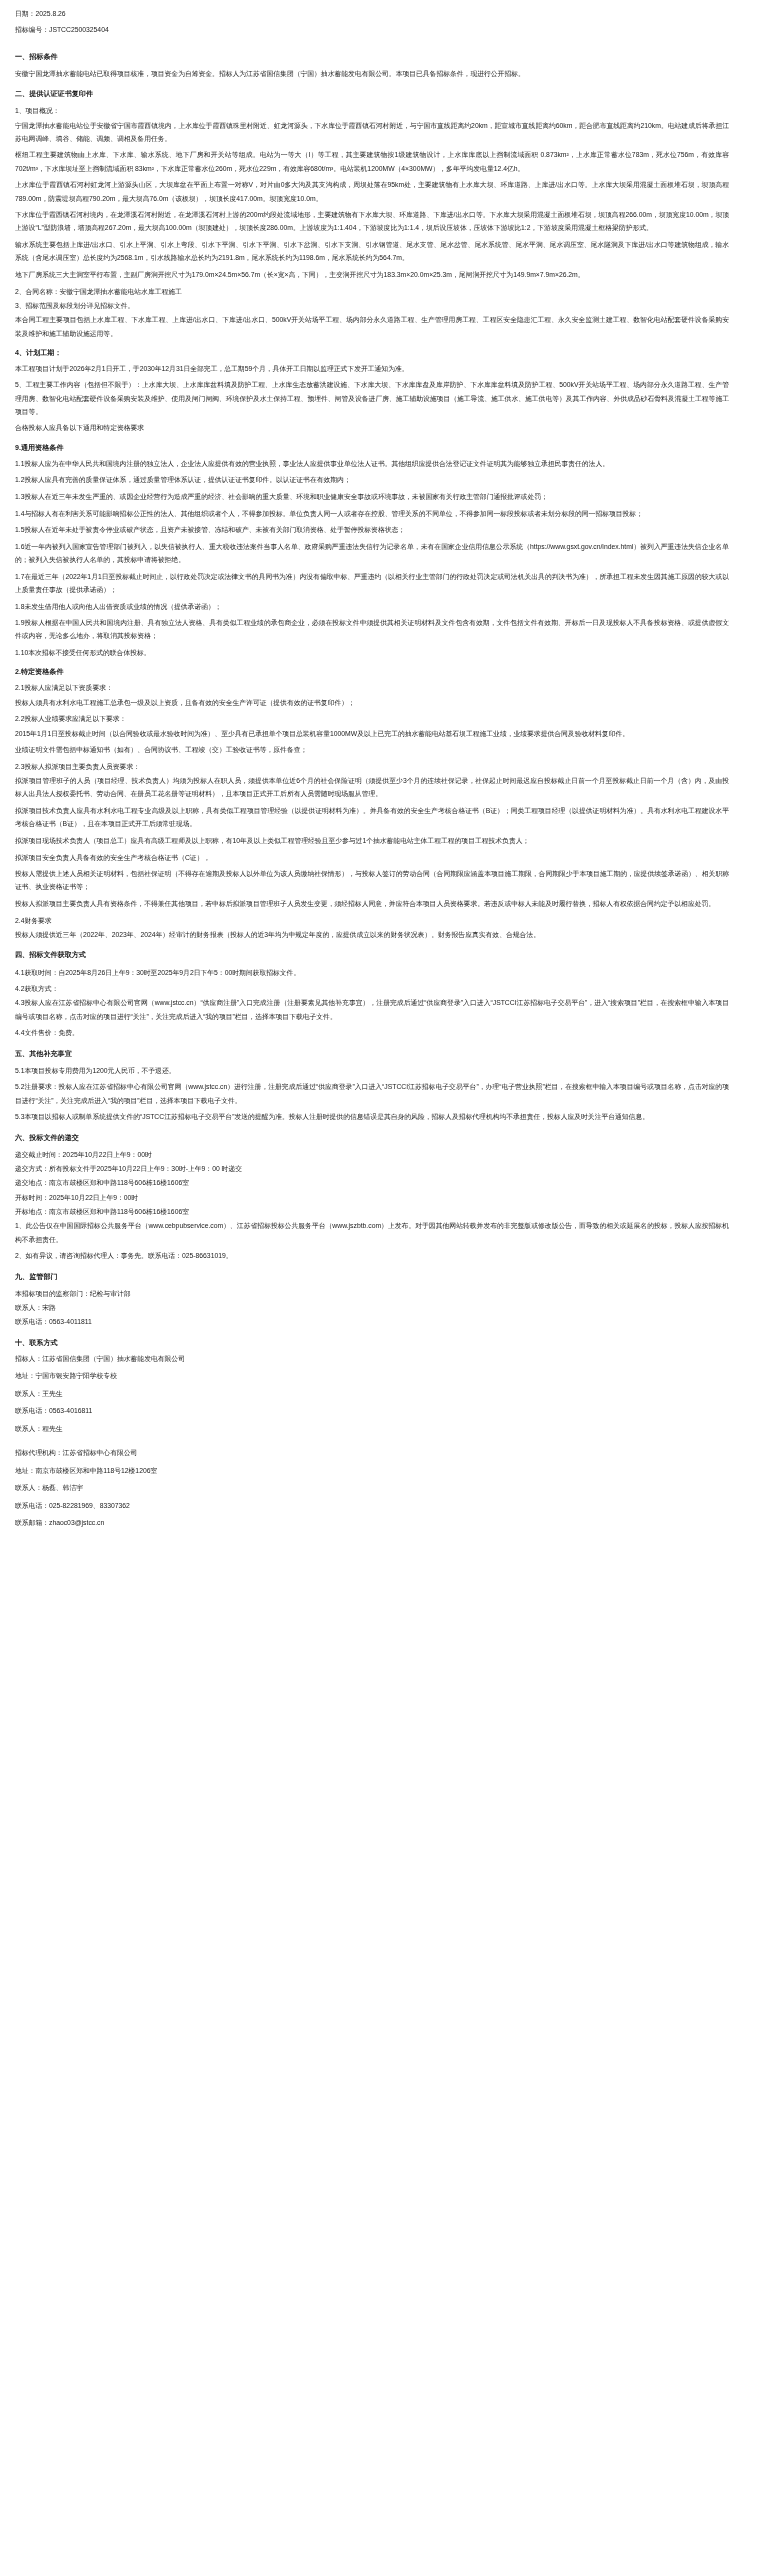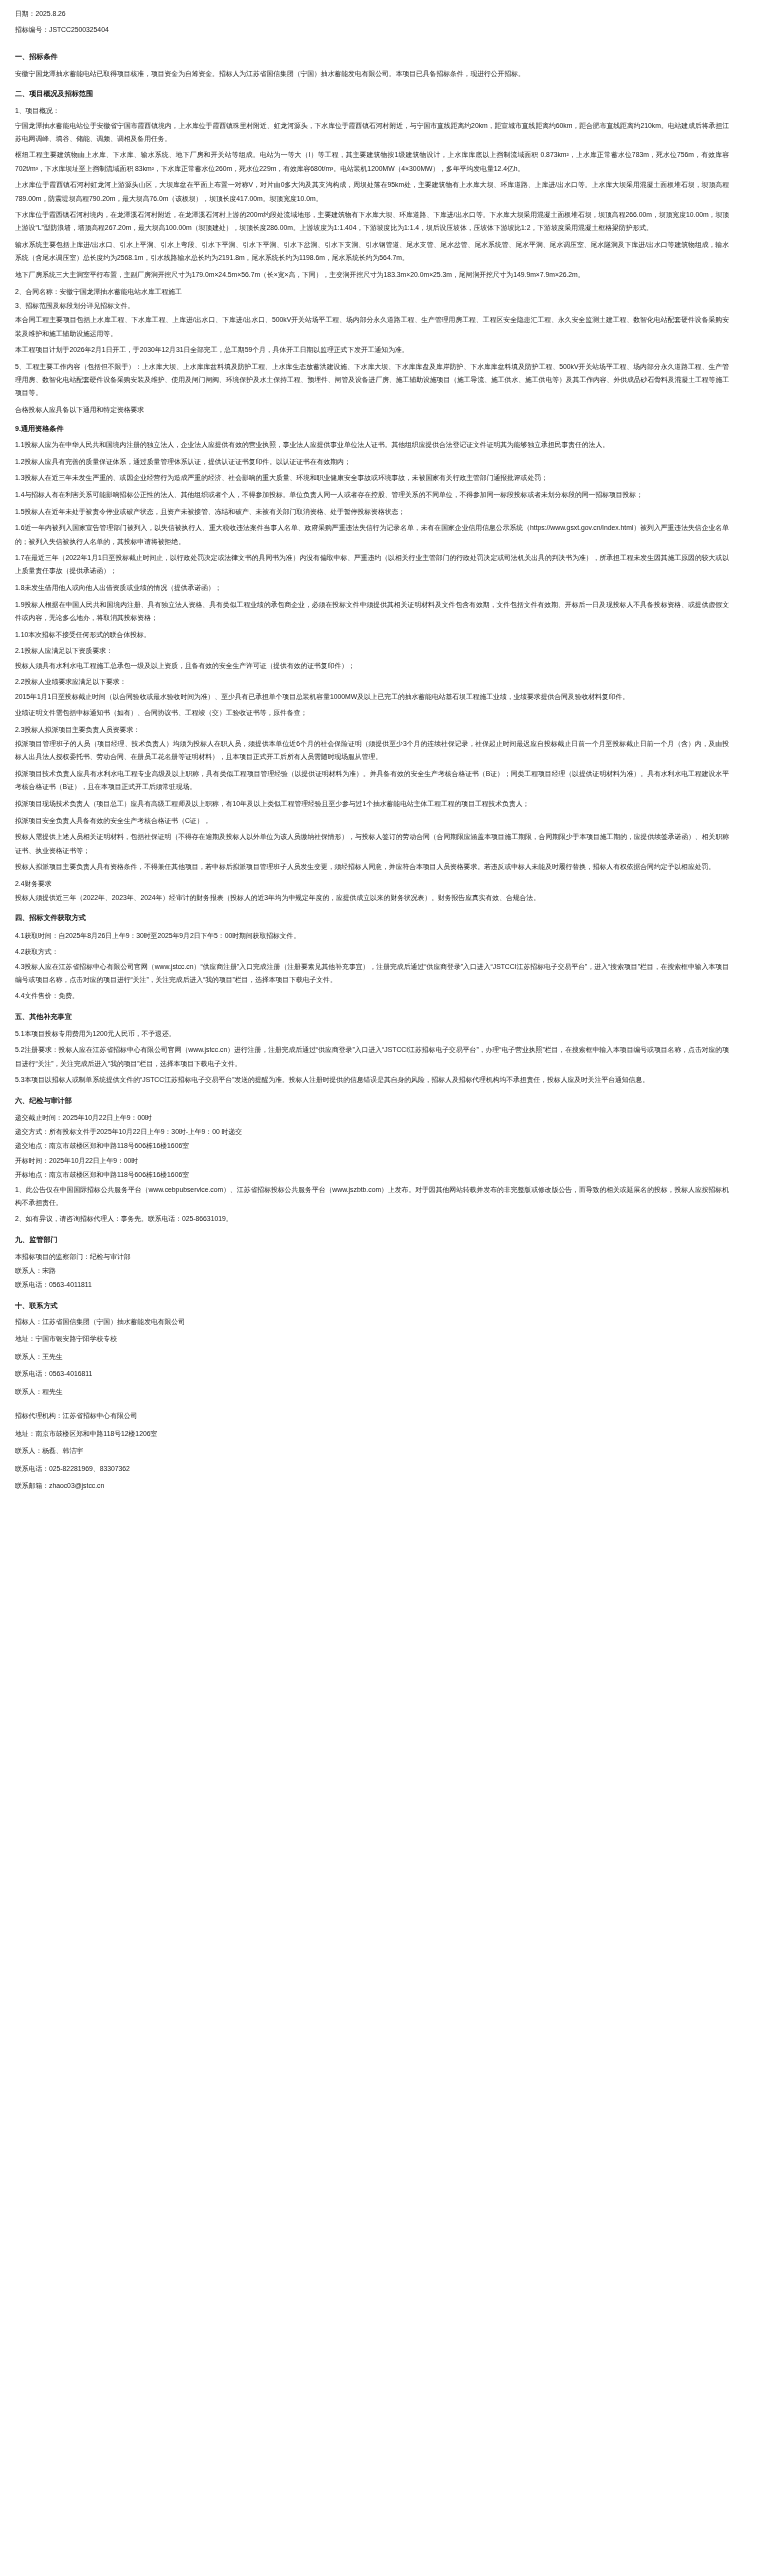--- a/index.html
+++ b/index.html
@@ -58,51 +58,53 @@
 <div class="page">
 
   <p class="meta-line">日期：2025.8.26</p>
   <p class="meta-line">招标编号：JSTCC2500325404</p>
 
   <div class="spacer-sm"></div>
 
   <h2 class="sec">一、招标条件</h2>
   <p class="para">安徽宁国龙潭抽水蓄能电站已取得项目核准，项目资金为自筹资金。招标人为江苏省国信集团（宁国）抽水蓄能发电有限公司。本项目已具备招标条件，现进行公开招标。</p>
 
-  <h2 class="sec">二、项目概况及招标范围</h2>
+  <h2 class="sec">二、提供认证证书复印件</h2>
   <p class="tight">1、项目概况：</p>
   <p class="para">宁国龙潭抽水蓄能电站位于安徽省宁国市霞西镇境内，上水库位于霞西镇珠里村附近、虹龙河源头，下水库位于霞西镇石河村附近，与宁国市直线距离约20km，距宣城市直线距离约60km，距合肥市直线距离约210km。电站建成后将承担江苏电网调峰、填谷、储能、调频、调相及备用任务。</p>
   <p class="para">枢纽工程主要建筑物由上水库、下水库、输水系统、地下厂房和开关站等组成。电站为一等大（I）等工程，其主要建筑物按1级建筑物设计，上水库库底以上挡制流域面积 0.873km²，上水库正常蓄水位783m，死水位756m，有效库容702t/m³，下水库坝址至上挡制流域面积 83km²，下水库正常蓄水位260m，死水位229m，有效库容680t/m³。电站装机1200MW（4×300MW），多年平均发电量12.4亿h。</p>
   <p class="para">上水库位于霞西镇石河村虹龙河上游源头山区，大坝库盆在平面上布置一对称V，对片由0多大沟及其支沟构成，周坝处落在95km处，主要建筑物有上水库大坝、环库道路、上库进/出水口等。上水库大坝采用混凝土面板堆石坝，坝顶高程789.00m，防震堤坝高程790.20m，最大坝高76.0m（该板坝），坝顶长度417.00m。坝顶宽度10.0m。</p>
   <p class="para">下水库位于霞西镇石河村境内，在龙潭溪石河村附近，在龙潭溪石河村上游的200m约段处流域地形，主要建筑物有下水库大坝、环库道路、下库进/出水口等。下水库大坝采用混凝土面板堆石坝，坝顶高程266.00m，坝顶宽度10.00m，坝顶上游设“L”型防浪墙，墙顶高程267.20m，最大坝高100.00m（坝顶建处），坝顶长度286.00m。上游坡度为1:1.404，下游坡度比为1:1.4，坝后设压坡体，压坡体下游坡比1:2，下游坡度采用混凝土框格梁防护形式。</p>
   <p class="para">输水系统主要包括上库进/出水口、引水上平洞、引水上弯段、引水下平洞、引水下平洞、引水下岔洞、引水下支洞、引水钢管道、尾水支管、尾水岔管、尾水系统管、尾水平洞、尾水调压室、尾水隧洞及下库进/出水口等建筑物组成，输水系统（含尾水调压室）总长度约为2568.1m，引水线路输水总长约为2191.8m，尾水系统长约为1198.6m，尾水系统长约为564.7m。</p>
   <p class="para">地下厂房系统三大主洞室平行布置，主副厂房涧开挖尺寸为179.0m×24.5m×56.7m（长×宽×高，下同），主变涧开挖尺寸为183.3m×20.0m×25.3m，尾闸涧开挖尺寸为149.9m×7.9m×26.2m。</p>
 
   <p class="tight">2、合同名称：安徽宁国龙潭抽水蓄能电站水库工程施工</p>
   <p class="tight">3、招标范围及标段划分详见招标文件。</p>
 
   <p class="para">本合同工程主要项目包括上水库工程、下水库工程、上库进/出水口、下库进/出水口、500kV开关站场平工程、场内部分永久道路工程、生产管理用房工程、工程区安全隐患汇工程、永久安全监测土建工程、数智化电站配套硬件设备采购安装及维护和施工辅助设施运用等。</p>
 
+  <h3 class="sub">4、计划工期：</h3>
   <p class="para">本工程项目计划于2026年2月1日开工，于2030年12月31日全部完工，总工期59个月，具体开工日期以监理正式下发开工通知为准。</p>
   <p class="para">5、工程主要工作内容（包括但不限于）：上水库大坝、上水库库盆料填及防护工程、上水库生态放蓄洪建设施、下水库大坝、下水库库盘及库岸防护、下水库库盆料填及防护工程、500kV开关站场平工程、场内部分永久道路工程、生产管理用房、数智化电站配套硬件设备采购安装及维护、使用及闸门闸阀、环境保护及水土保持工程、预埋件、闸管及设备进厂房、施工辅助设施项目（施工导流、施工供水、施工供电等）及其工作内容、外供成品砂石骨料及混凝土工程等施工项目等。</p>
 
   <p class="tight">合格投标人应具备以下通用和特定资格要求</p>
 
   <h3 class="sub">9.通用资格条件</h3>
   <p class="para">1.1投标人应为在中华人民共和国境内注册的独立法人，企业法人应提供有效的营业执照，事业法人应提供事业单位法人证书。其他组织应提供合法登记证文件证明其为能够独立承担民事责任的法人。</p>
   <p class="para">1.2投标人应具有完善的质量保证体系，通过质量管理体系认证，提供认证证书复印件。以认证证书在有效期内；</p>
   <p class="para">1.3投标人在近三年未发生严重的、或因企业经营行为造成严重的经济、社会影响的重大质量、环境和职业健康安全事故或环境事故，未被国家有关行政主管部门通报批评或处罚；</p>
   <p class="para">1.4与招标人有在利害关系可能影响招标公正性的法人、其他组织或者个人，不得参加投标。单位负责人同一人或者存在控股、管理关系的不同单位，不得参加同一标段投标或者未划分标段的同一招标项目投标；</p>
   <p class="para">1.5投标人在近年未处于被责令停业或破产状态，且资产未被接管、冻结和破产、未被有关部门取消资格、处于暂停投标资格状态；</p>
   <p class="para">1.6近一年内被列入国家宣告管理部门被列入，以失信被执行人、重大税收违法案件当事人名单、政府采购严重违法失信行为记录名单，未有在国家企业信用信息公示系统（https://www.gsxt.gov.cn/index.html）被列入严重违法失信企业名单的；被列入失信被执行人名单的，其投标申请将被拒绝。</p>
   <p class="para">1.7在最近三年（2022年1月1日至投标截止时间止，以行政处罚决定或法律文书的具同书为准）内没有偏取中标、严重违约（以相关行业主管部门的行政处罚决定或司法机关出具的判决书为准），所承担工程未发生因其施工原因的较大或以上质量责任事故（提供承诺函）；</p>
   <p class="para">1.8未发生借用他人或向他人出借资质或业绩的情况（提供承诺函）；</p>
   <p class="para">1.9投标人根据在中国人民共和国境内注册、具有独立法人资格、具有类似工程业绩的承包商企业，必须在投标文件中须提供其相关证明材料及文件包含有效期，文件包括文件有效期、开标后一日及现投标人不具备投标资格、或提供虚假文件或内容，无论多么地办，将取消其投标资格；</p>
   <p class="para">1.10本次招标不接受任何形式的联合体投标。</p>
 
+  <h3 class="sub">2.特定资格条件</h3>
   <p class="tight">2.1投标人应满足以下资质要求：</p>
   <p class="para">投标人须具有水利水电工程施工总承包一级及以上资质，且备有效的安全生产许可证（提供有效的证书复印件）；</p>
   <p class="tight">2.2投标人业绩要求应满足以下要求：</p>
   <p class="para">2015年1月1日至投标截止时间（以合同验收或最水验收时间为准）、至少具有已承担单个项目总装机容量1000MW及以上已完工的抽水蓄能电站基石坝工程施工业绩，业绩要求提供合同及验收材料复印件。</p>
   <p class="para">业绩证明文件需包括中标通知书（如有）、合同协议书、工程竣（交）工验收证书等，原件备查；</p>
   <p class="tight">2.3投标人拟派项目主要负责人员资要求：</p>
   <p class="para">拟派项目管理班子的人员（项目经理、技术负责人）均须为投标人在职人员，须提供本单位近6个月的社会保险证明（须提供至少3个月的连续社保记录，社保起止时间最迟应自投标截止日前一个月至投标截止日前一个月（含）内，及由投标人出具法人授权委托书、劳动合同、在册员工花名册等证明材料），且本项目正式开工后所有人员需随时现场服从管理。</p>
   <p class="para">拟派项目技术负责人应具有水利水电工程专业高级及以上职称，具有类似工程项目管理经验（以提供证明材料为准）。并具备有效的安全生产考核合格证书（B证）；同类工程项目经理（以提供证明材料为准）。具有水利水电工程建设水平考核合格证书（B证），且在本项目正式开工后须常驻现场。</p>
   <p class="para">拟派项目现场技术负责人（项目总工）应具有高级工程师及以上职称，有10年及以上类似工程管理经验且至少参与过1个抽水蓄能电站主体工程工程的项目工程技术负责人；</p>
   <p class="para">拟派项目安全负责人具备有效的安全生产考核合格证书（C证），</p>
@@ -115,21 +117,21 @@
   <p class="para">4.1获取时间：自2025年8月26日上午9：30时至2025年9月2日下午5：00时期间获取招标文件。</p>
   <p class="tight">4.2获取方式：</p>
   <p class="para">4.3投标人应在江苏省招标中心有限公司官网（www.jstcc.cn）“供应商注册”入口完成注册（注册要素见其他补充事宜），注册完成后通过“供应商登录”入口进入“JSTCCI江苏招标电子交易平台”，进入“搜索项目”栏目，在搜索框中输入本项目编号或项目名称，点击对应的项目进行“关注”，关注完成后进入“我的项目”栏目，选择本项目下载电子文件。</p>
   <p class="tight">4.4文件售价：免费。</p>
 
   <h2 class="sec">五、其他补充事宜</h2>
   <p class="para">5.1本项目投标专用费用为1200元人民币，不予退还。</p>
   <p class="para">5.2注册要求：投标人应在江苏省招标中心有限公司官网（www.jstcc.cn）进行注册，注册完成后通过“供应商登录”入口进入“JSTCCI江苏招标电子交易平台”，办理“电子营业执照”栏目，在搜索框中输入本项目编号或项目名称，点击对应的项目进行“关注”，关注完成后进入“我的项目”栏目，选择本项目下载电子文件。</p>
   <p class="para">5.3本项目以招标人或制单系统提供文件的“JSTCC江苏招标电子交易平台”发送的提醒为准。投标人注册时提供的信息错误是其自身的风险，招标人及招标代理机构均不承担责任，投标人应及时关注平台通知信息。</p>
 
-  <h2 class="sec">六、纪检与审计部</h2>
+  <h2 class="sec">六、投标文件的递交</h2>
   <p class="tight">递交截止时间：2025年10月22日上午9：00时</p>
   <p class="tight">递交方式：所有投标文件于2025年10月22日上午9：30时-上午9：00 时递交</p>
   <p class="tight">递交地点：南京市鼓楼区郑和中路118号606栋16楼1606室</p>
 
   <p class="tight">开标时间：2025年10月22日上午9：00时</p>
   <p class="tight">开标地点：南京市鼓楼区郑和中路118号606栋16楼1606室</p>
 
   <p class="para">1、此公告仅在中国国际招标公共服务平台（www.cebpubservice.com）、江苏省招标投标公共服务平台（www.jszbtb.com）上发布。对于因其他网站转载并发布的非完整版或修改版公告，而导致的相关或延展名的投标，投标人应按招标机构不承担责任。</p>
   <p class="tight">2、如有异议，请咨询招标代理人：事务先。联系电话：025-86631019。</p>
 

